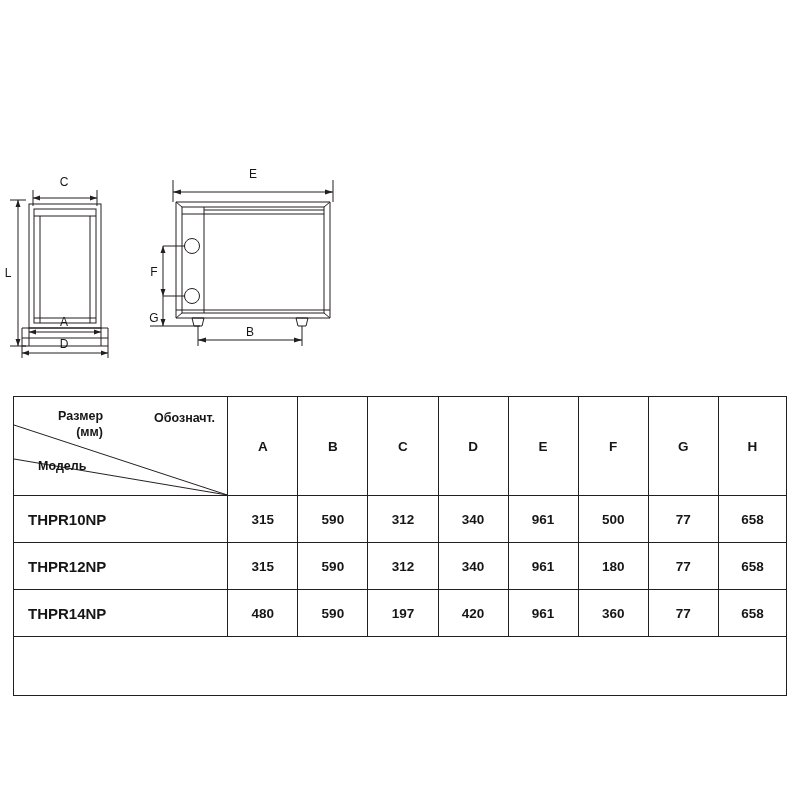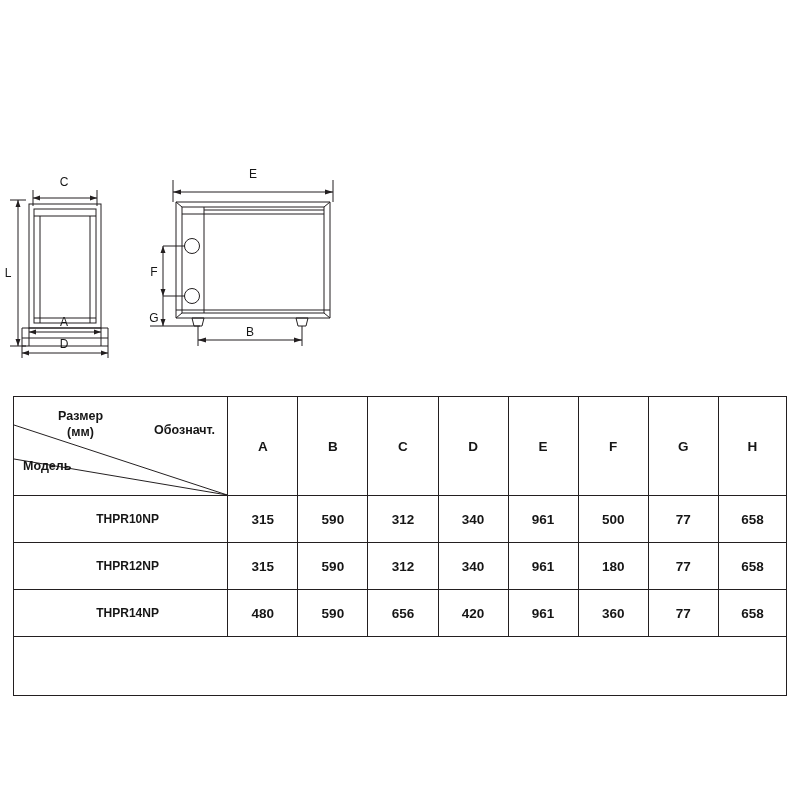--- a/index.html
+++ b/index.html
@@ -47,23 +47,23 @@
     border: 1px solid #231f20;
     height: 46px;
     text-align: center;
     vertical-align: middle;
     font-size: 13.5px;
     font-weight: bold;
     color: #161616;
     padding: 0;
   }
   table.spec td.model {
-    text-align: center;
+    text-align: left;
     padding-left: 14px;
-    font-size: 12px;
+    font-size: 15px;
   }
   table.spec tr.tall th, table.spec tr.tall td {
     height: 98px;
   }
   
   td.corner {
     position: relative;
     padding: 0;
   }
   td.corner .corner-svg {
@@ -75,29 +75,29 @@
   td.corner .lbl {
     position: absolute;
     font-size: 12.5px;
     font-weight: bold;
     color: #161616;
     white-space: nowrap;
   }
   td.corner .lbl-size {
     left: 44px;
     top: 12px;
-    text-align: center;
+    text-align: right;
     line-height: 1.25;
   }
   td.corner .lbl-desig {
     left: 140px;
-    top: 26px;
+    top: 14px;
   }
   td.corner .lbl-model {
-    left: 9px;
+    left: 24px;
     top: 62px;
   }
   .axis-letter {
     font-size: 15px;
     font-weight: bold;
   }
   
   tr.filler td {
     height: 58px;
     border-left: 1px solid #231f20;
@@ -263,21 +263,21 @@
           <td>961</td>
           <td>180</td>
           <td>77</td>
           <td>658</td>
         </tr>
 
         <tr>
           <td class="model">THPR14NP</td>
           <td>480</td>
           <td>590</td>
-          <td>656</td>
+          <td>197</td>
           <td>420</td>
           <td>961</td>
           <td>360</td>
           <td>77</td>
           <td>658</td>
         </tr>
 
         <tr class="filler">
           <td colspan="9"></td>
         </tr>

